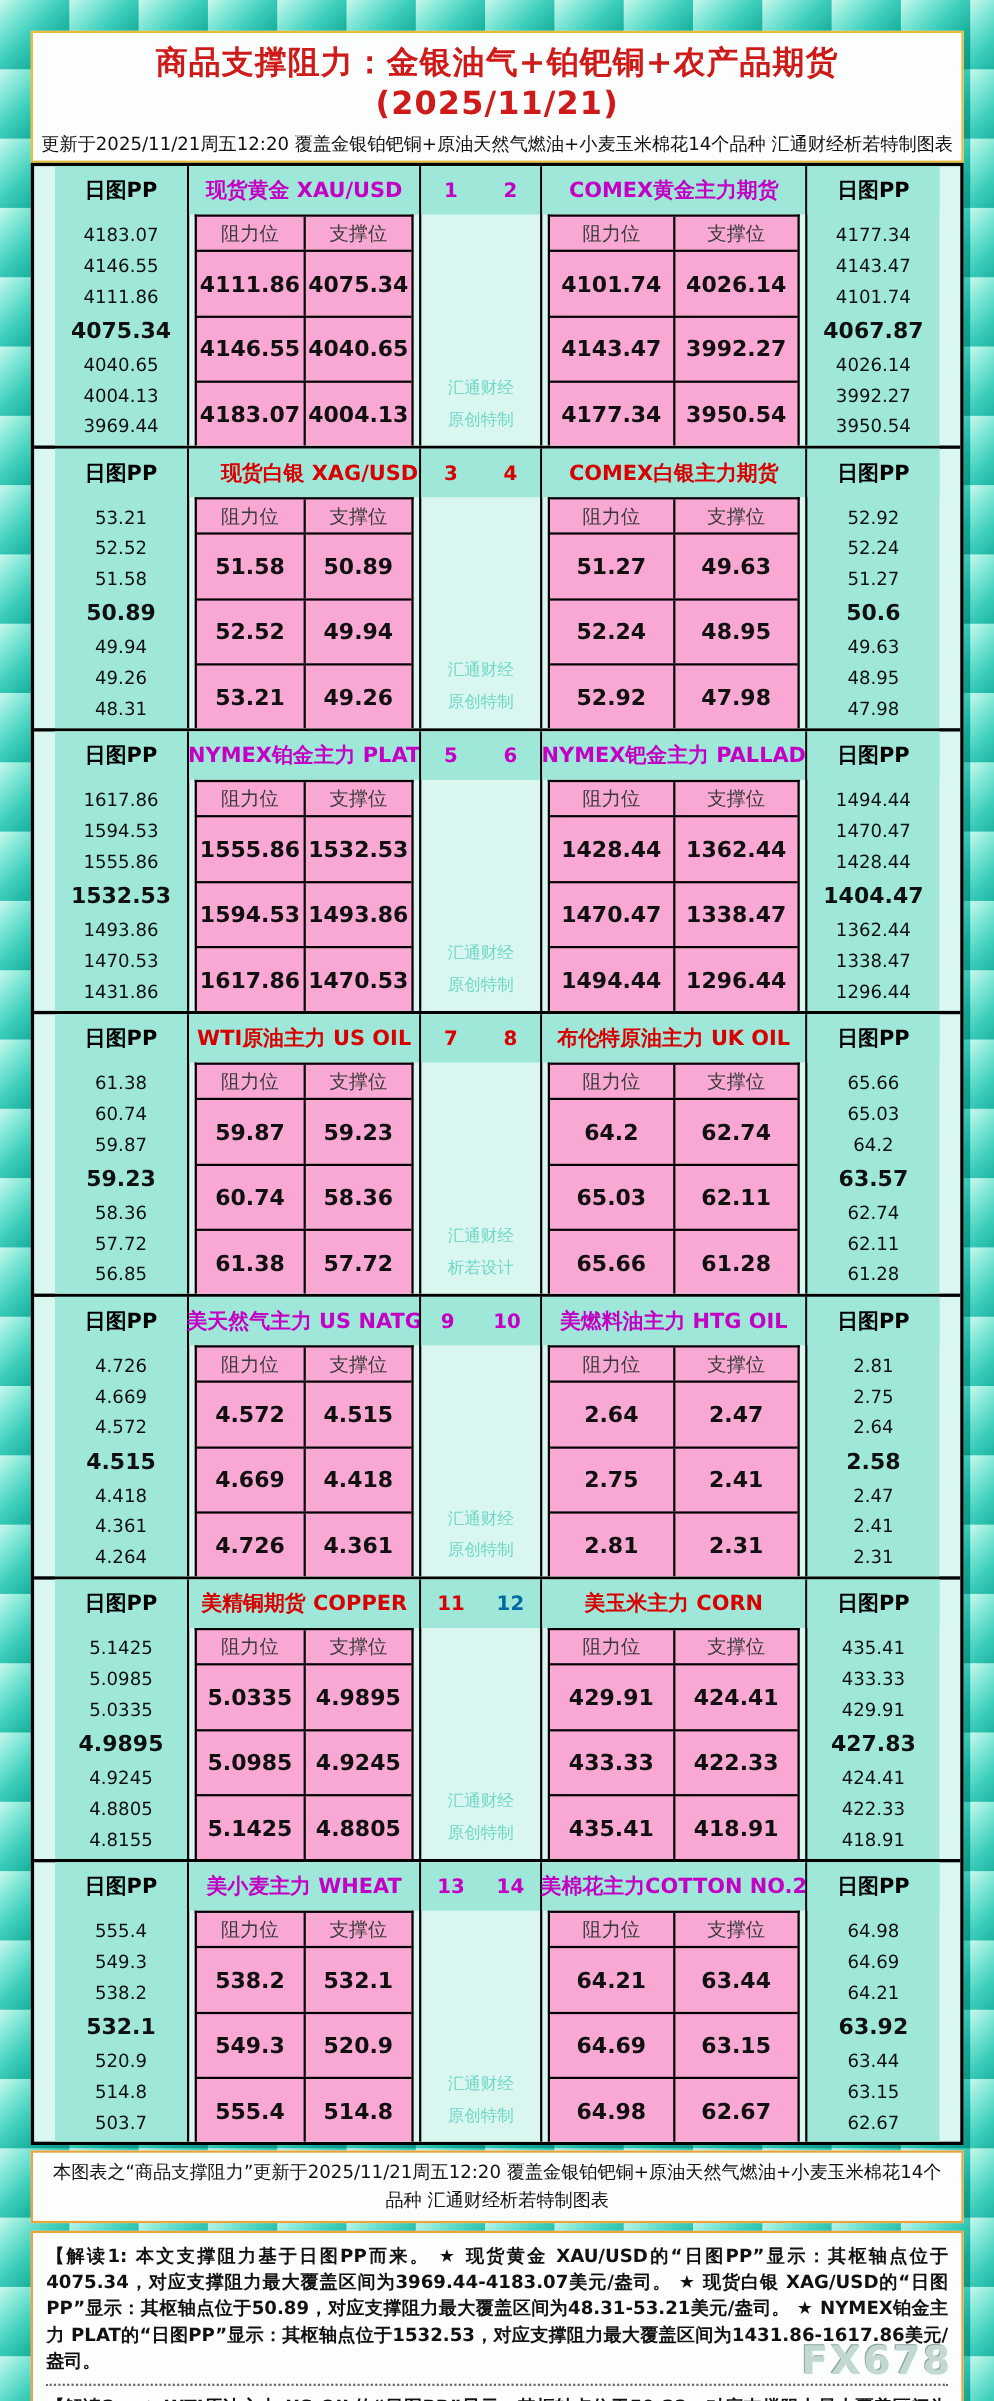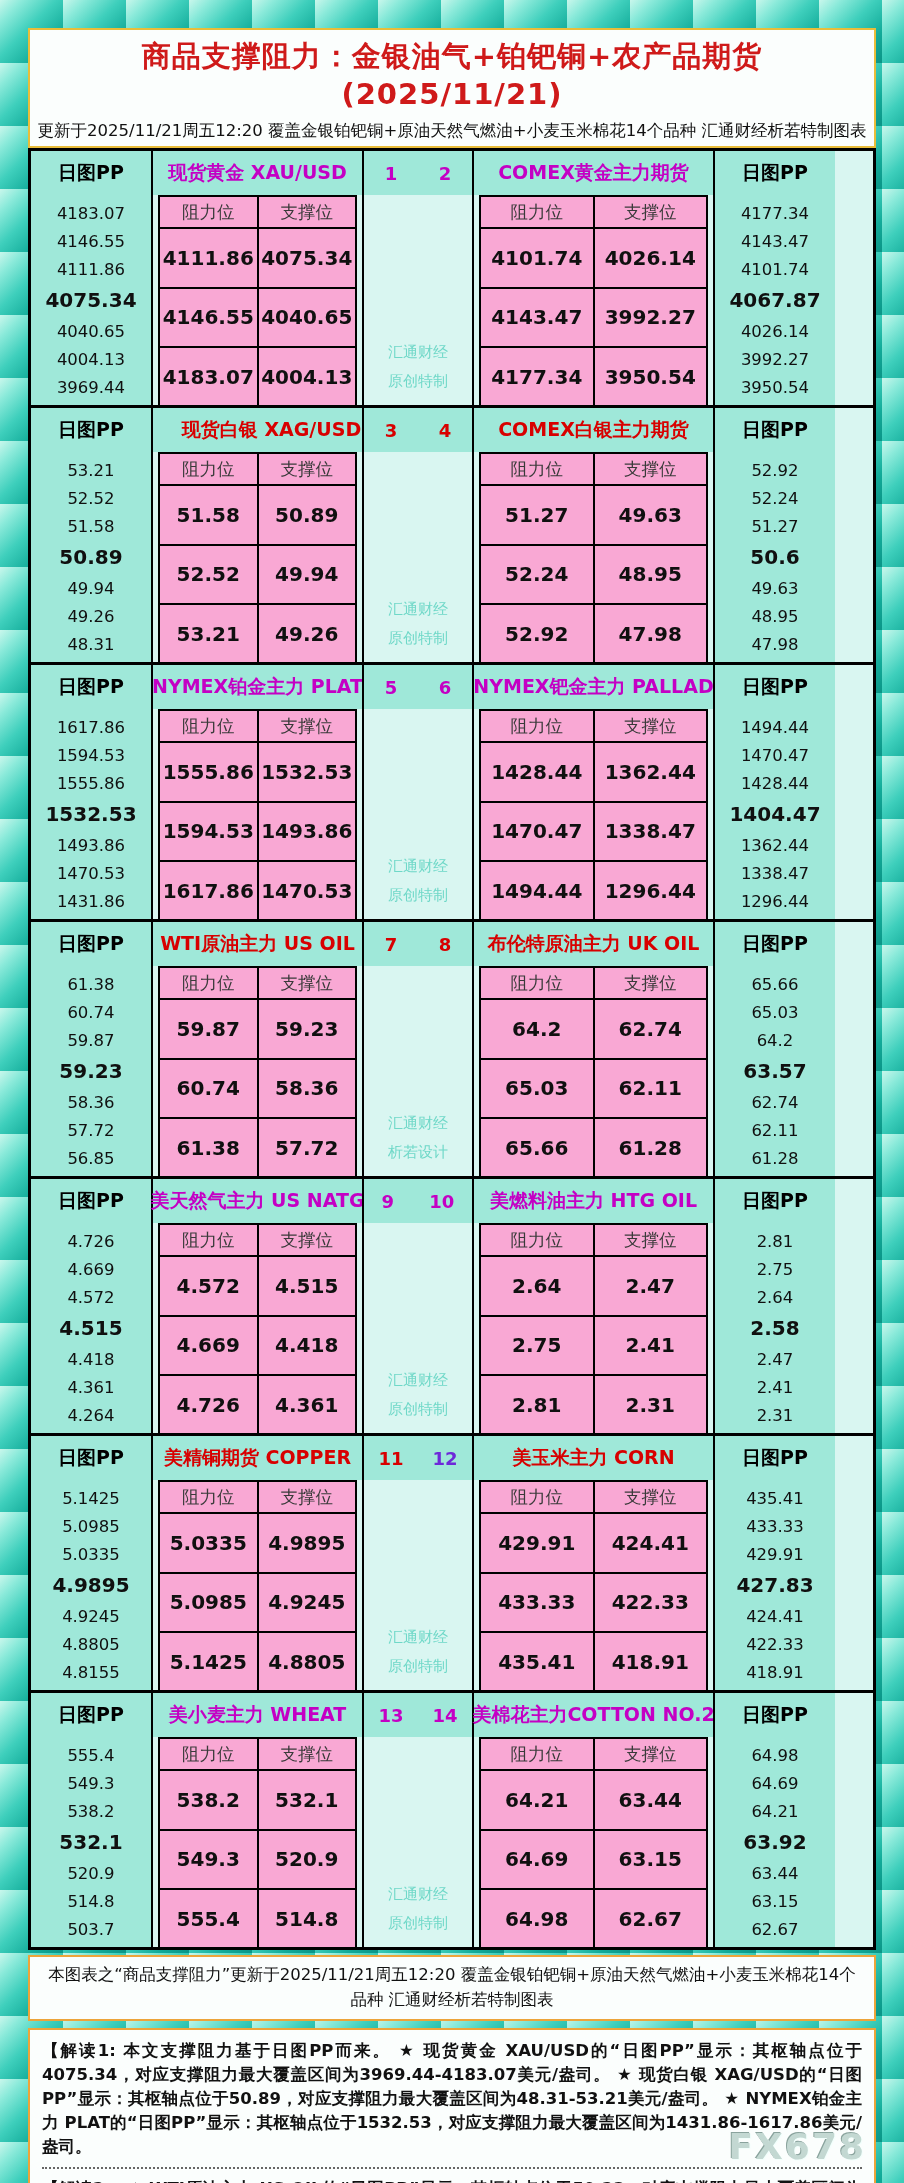--- a/index.html
+++ b/index.html
@@ -8,21 +8,21 @@
     background-color:#25bdab;
     background-image:linear-gradient(135deg,#c9f7ec 0%,#8beada 18%,#3ecfbc 45%,#12ab99 75%,#0b9486 100%);
     background-size:63px 63px;}
   .content{position:absolute;left:28px;top:28px;width:848px;}
   
   .title-box{box-sizing:border-box;background:#fbfefd;border:2px solid #e9bd3a;padding:8px 6px 4px 6px;}
   .main-title{text-align:center;color:#cf1a1a;font-size:29px;font-weight:bold;letter-spacing:1px;line-height:1.3;}
   .sub-title{text-align:center;color:#111;font-size:16.5px;margin-top:6px;line-height:1.4;}
   
   .main-table{box-sizing:border-box;border:3px solid #000;background:#d9f6f1;margin-top:0;}
-  .block{display:flex;height:254px;}
+  .block{display:flex;height:254px;justify-content:center;}
   .block + .block{border-top:3px solid #000;}
   .col{box-sizing:border-box;display:flex;flex-direction:column;}
   .col + .col{border-left:2px solid #000;}
   .pp-col{width:120px;background:#9fe8d9;}
   .tbl-col{width:211px;background:#d9f6f1;}
   .tbl-col.right{width:241px;}
   .mid-col{width:110px;background:#d9f6f1;}
   .pp-col.right{width:122px;}
   .head{flex:0 0 44px;display:flex;align-items:center;justify-content:center;background:#9fe8d9;}
   .pp-head{font-size:19px;font-weight:bold;color:#000;}
@@ -509,21 +509,21 @@
                 <div class="rs-row">
                   <div class="rs-cell rs-val">5.1425</div>
                   <div class="rs-cell rs-val">4.8805</div>
                 </div>
               </div>
       </div>
     </div>
     <div class="col mid-col">
       <div class="head mid-head">
         <span class="idx" style="color: rgb(216, 0, 0);">11</span>
-        <span class="idx" style="color: #6d28d9;">12</span>
+        <span class="idx" style="color: #0369a1;">12</span>
       </div>
       <div class="mid-body">
         <div class="wm-line">汇通财经</div>
         <div class="wm-line">原创特制</div>
       </div>
     </div>
     <div class="col tbl-col right">
       <div class="head inst-head" style="color: rgb(216, 0, 0);">美玉米主力 CORN</div>
       <div class="rs-wrap">
         <div class="rs-table">

